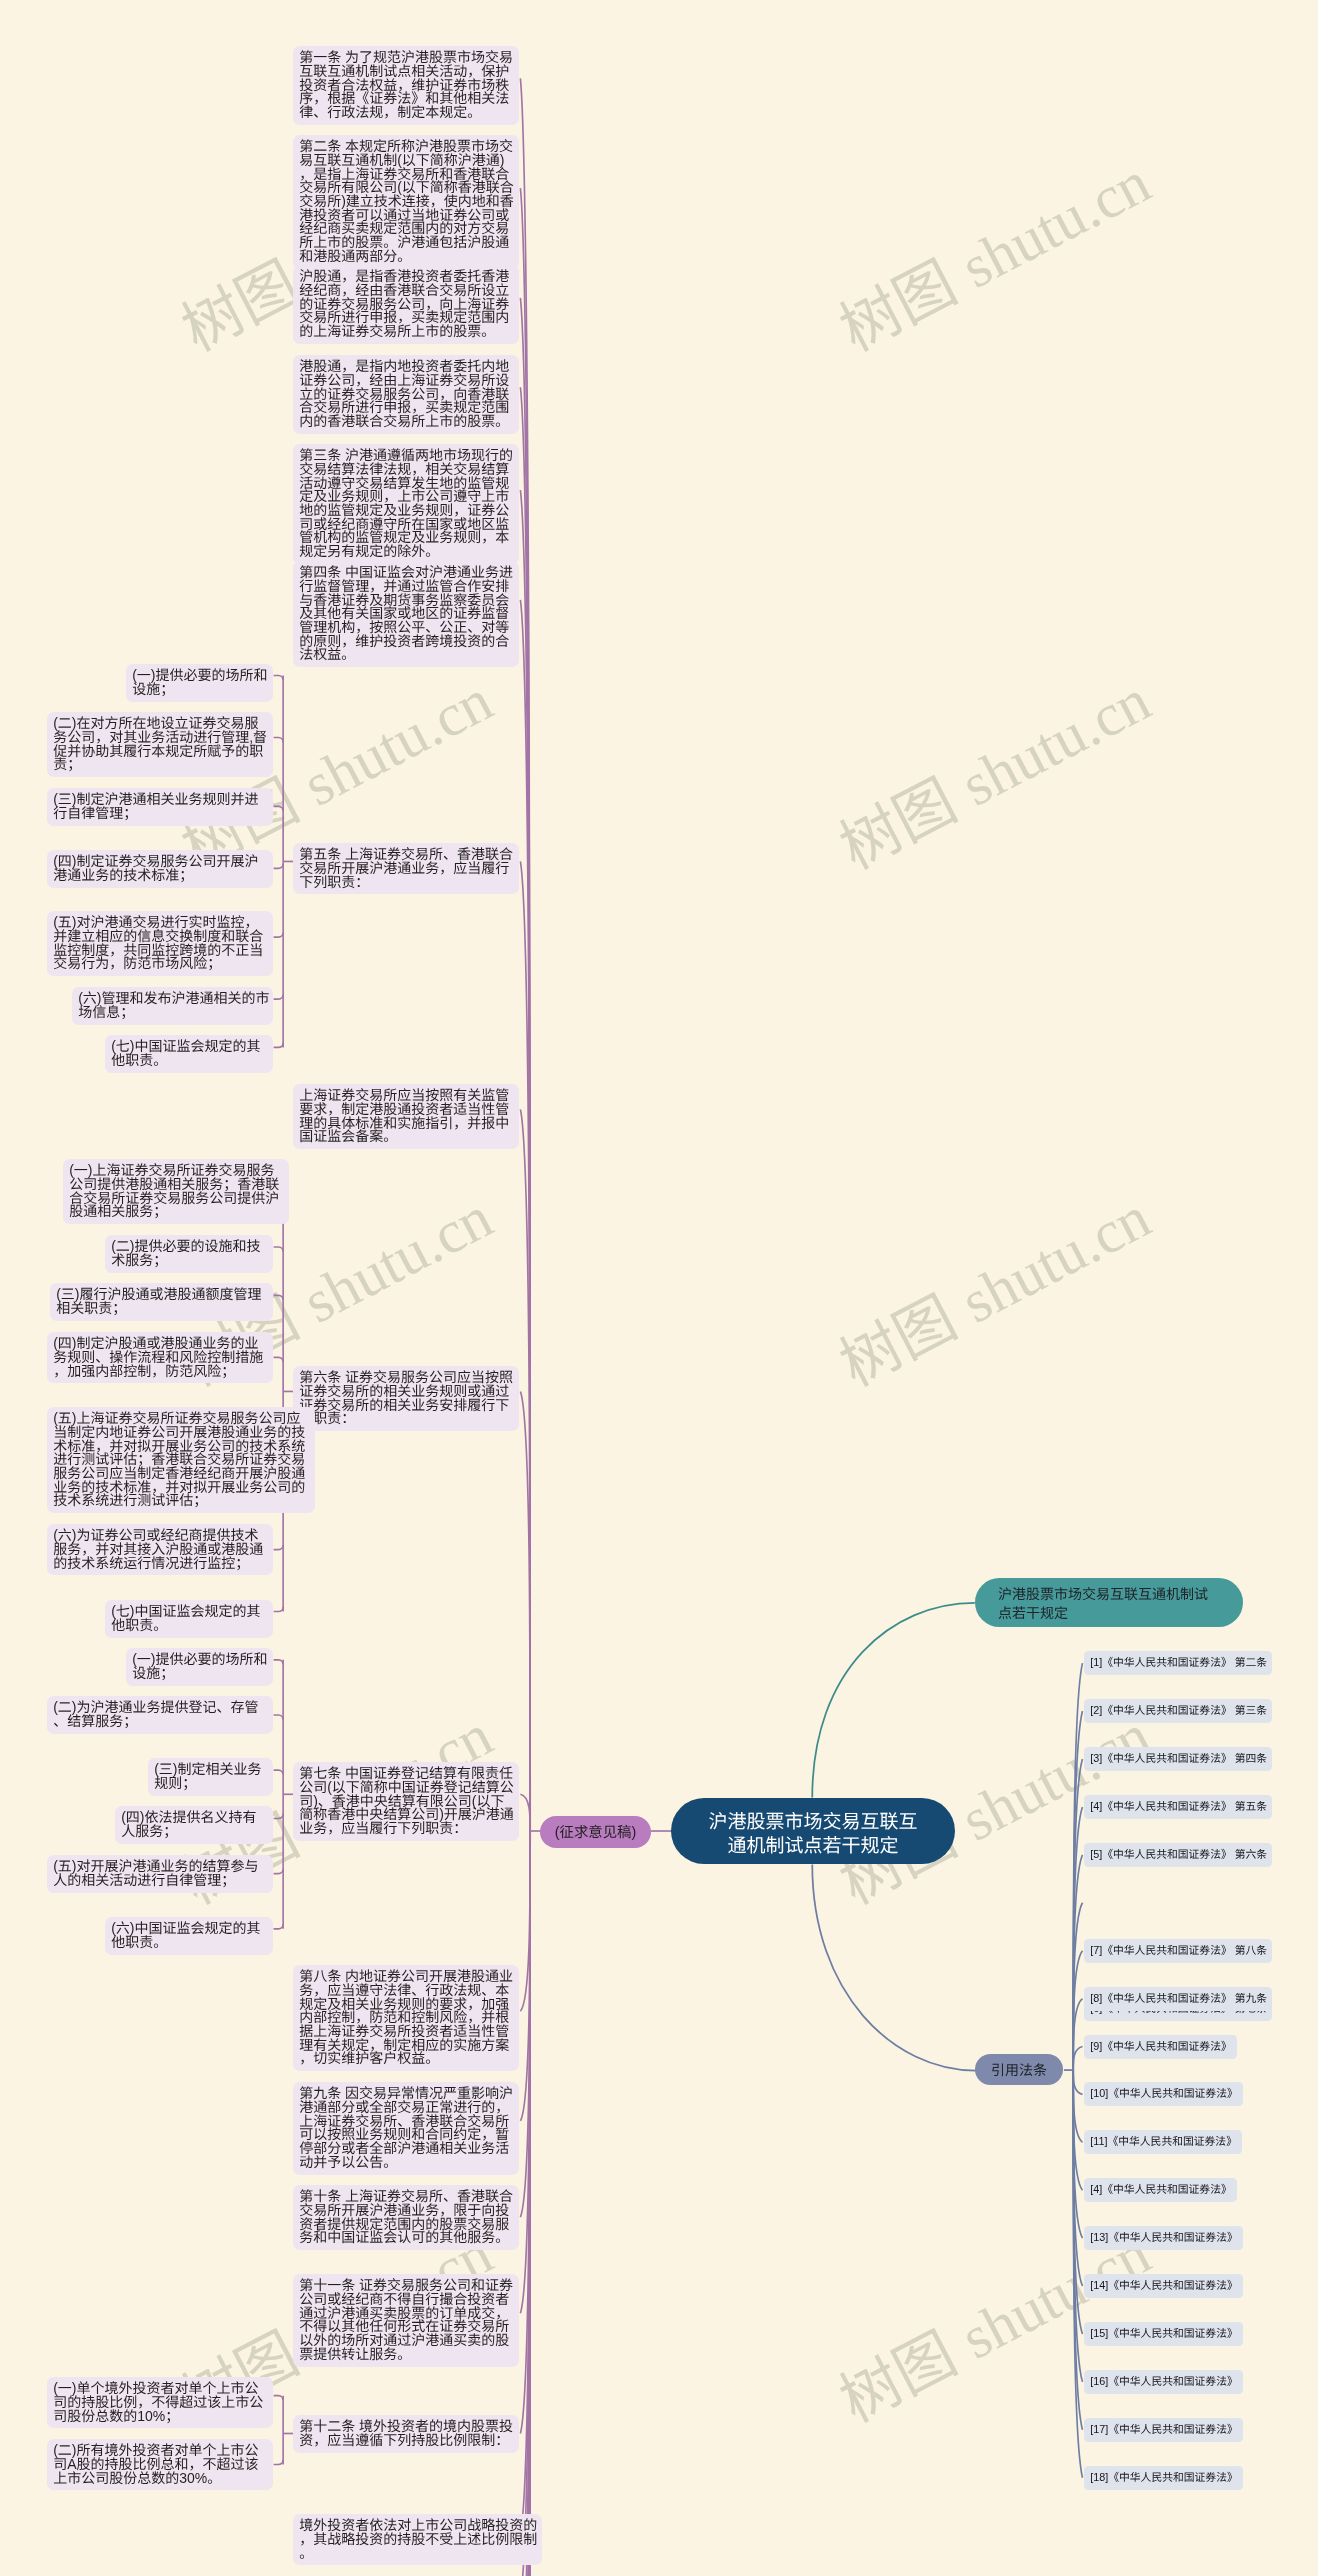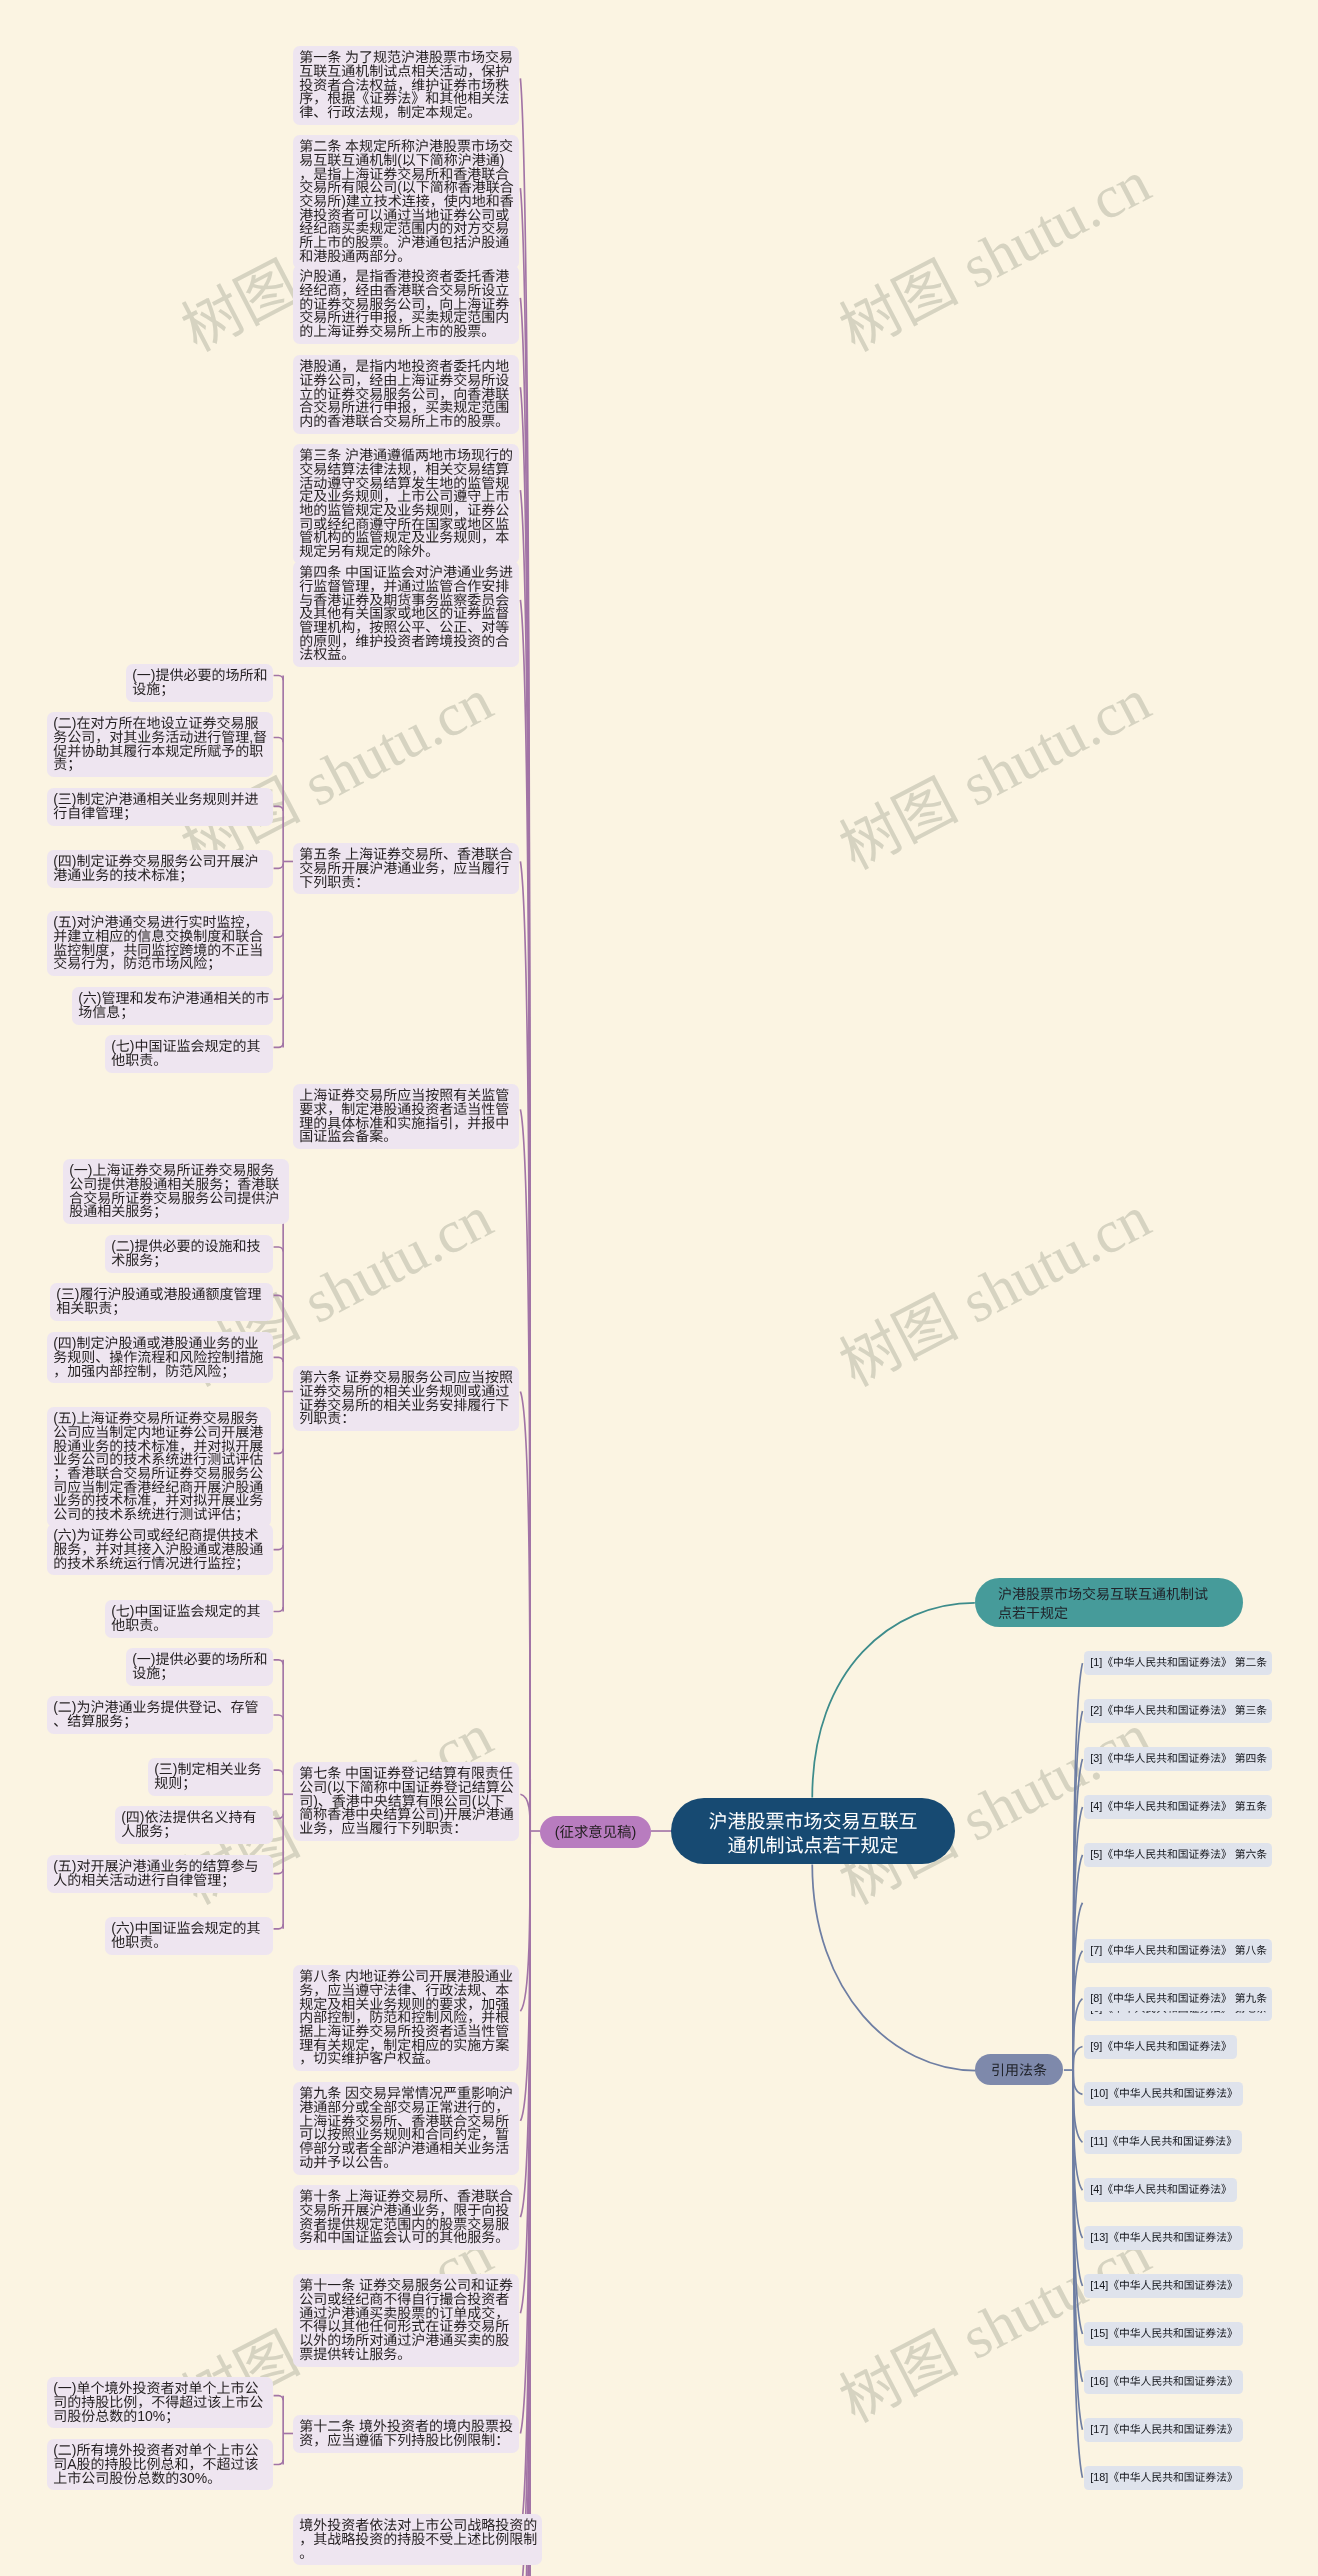--- a/index.html
+++ b/index.html
@@ -161,21 +161,21 @@
 <div class="n3" style="top:712px;width:226px;left:47px"><span>(二)在对方所在地设立证券交易服务公司，对其业务活动进行管理,督促并协助其履行本规定所赋予的职责；</span></div>
 <div class="n3" style="top:788px;width:226px;left:47px"><span>(三)制定沪港通相关业务规则并进行自律管理；</span></div>
 <div class="n3" style="top:850px;width:226px;left:47px"><span>(四)制定证券交易服务公司开展沪港通业务的技术标准；</span></div>
 <div class="n3" style="top:911px;width:226px;left:47px"><span>(五)对沪港通交易进行实时监控，并建立相应的信息交换制度和联合监控制度，共同监控跨境的不正当交易行为，防范市场风险；</span></div>
 <div class="n3" style="top:987px;width:201px;left:72px"><span>(六)管理和发布沪港通相关的市场信息；</span></div>
 <div class="n3" style="top:1035px;width:168px;left:105px"><span>(七)中国证监会规定的其他职责。</span></div>
 <div class="n3" style="top:1159px;width:226px;left:63px"><span>(一)上海证券交易所证券交易服务公司提供港股通相关服务；香港联合交易所证券交易服务公司提供沪股通相关服务；</span></div>
 <div class="n3" style="top:1235px;width:168px;left:105px"><span>(二)提供必要的设施和技术服务；</span></div>
 <div class="n3" style="top:1283px;width:223px;left:50px"><span> (三)履行沪股通或港股通额度管理相关职责；</span></div>
 <div class="n3" style="top:1332px;width:226px;left:47px"><span>(四)制定沪股通或港股通业务的业务规则、操作流程和风险控制措施，加强内部控制，防范风险；</span></div>
-<div class="n3" style="top:1407px;width:224px;left:47px"><span>(五)上海证券交易所证券交易服务公司应当制定内地证券公司开展港股通业务的技术标准，并对拟开展业务公司的技术系统进行测试评估；香港联合交易所证券交易服务公司应当制定香港经纪商开展沪股通业务的技术标准，并对拟开展业务公司的技术系统进行测试评估；</span></div>
+<div class="n3" style="top:1407px;width:268px;left:47px"><span>(五)上海证券交易所证券交易服务公司应当制定内地证券公司开展港股通业务的技术标准，并对拟开展业务公司的技术系统进行测试评估；香港联合交易所证券交易服务公司应当制定香港经纪商开展沪股通业务的技术标准，并对拟开展业务公司的技术系统进行测试评估；</span></div>
 <div class="n3" style="top:1524px;width:226px;left:47px"><span>(六)为证券公司或经纪商提供技术服务，并对其接入沪股通或港股通的技术系统运行情况进行监控；</span></div>
 <div class="n3" style="top:1600px;width:168px;left:105px"><span>(七)中国证监会规定的其他职责。</span></div>
 <div class="n3" style="top:1648px;width:147px;left:126px"><span>(一)提供必要的场所和设施；</span></div>
 <div class="n3" style="top:1696px;width:226px;left:47px"><span>(二)为沪港通业务提供登记、存管、结算服务；</span></div>
 <div class="n3" style="top:1758px;width:125px;left:148px"><span>(三)制定相关业务规则；</span></div>
 <div class="n3" style="top:1806px;width:158px;left:115px"><span>(四)依法提供名义持有人服务；</span></div>
 <div class="n3" style="top:1855px;width:226px;left:47px"><span>(五)对开展沪港通业务的结算参与人的相关活动进行自律管理；</span></div>
 <div class="n3" style="top:1917px;width:168px;left:105px"><span>(六)中国证监会规定的其他职责。</span></div>
 <div class="n3" style="top:2377px;width:226px;left:47px"><span>(一)单个境外投资者对单个上市公司的持股比例，不得超过该上市公司股份总数的10%；</span></div>
 <div class="n3" style="top:2439px;width:226px;left:47px"><span>(二)所有境外投资者对单个上市公司A股的持股比例总和，不超过该上市公司股份总数的30%。</span></div>

